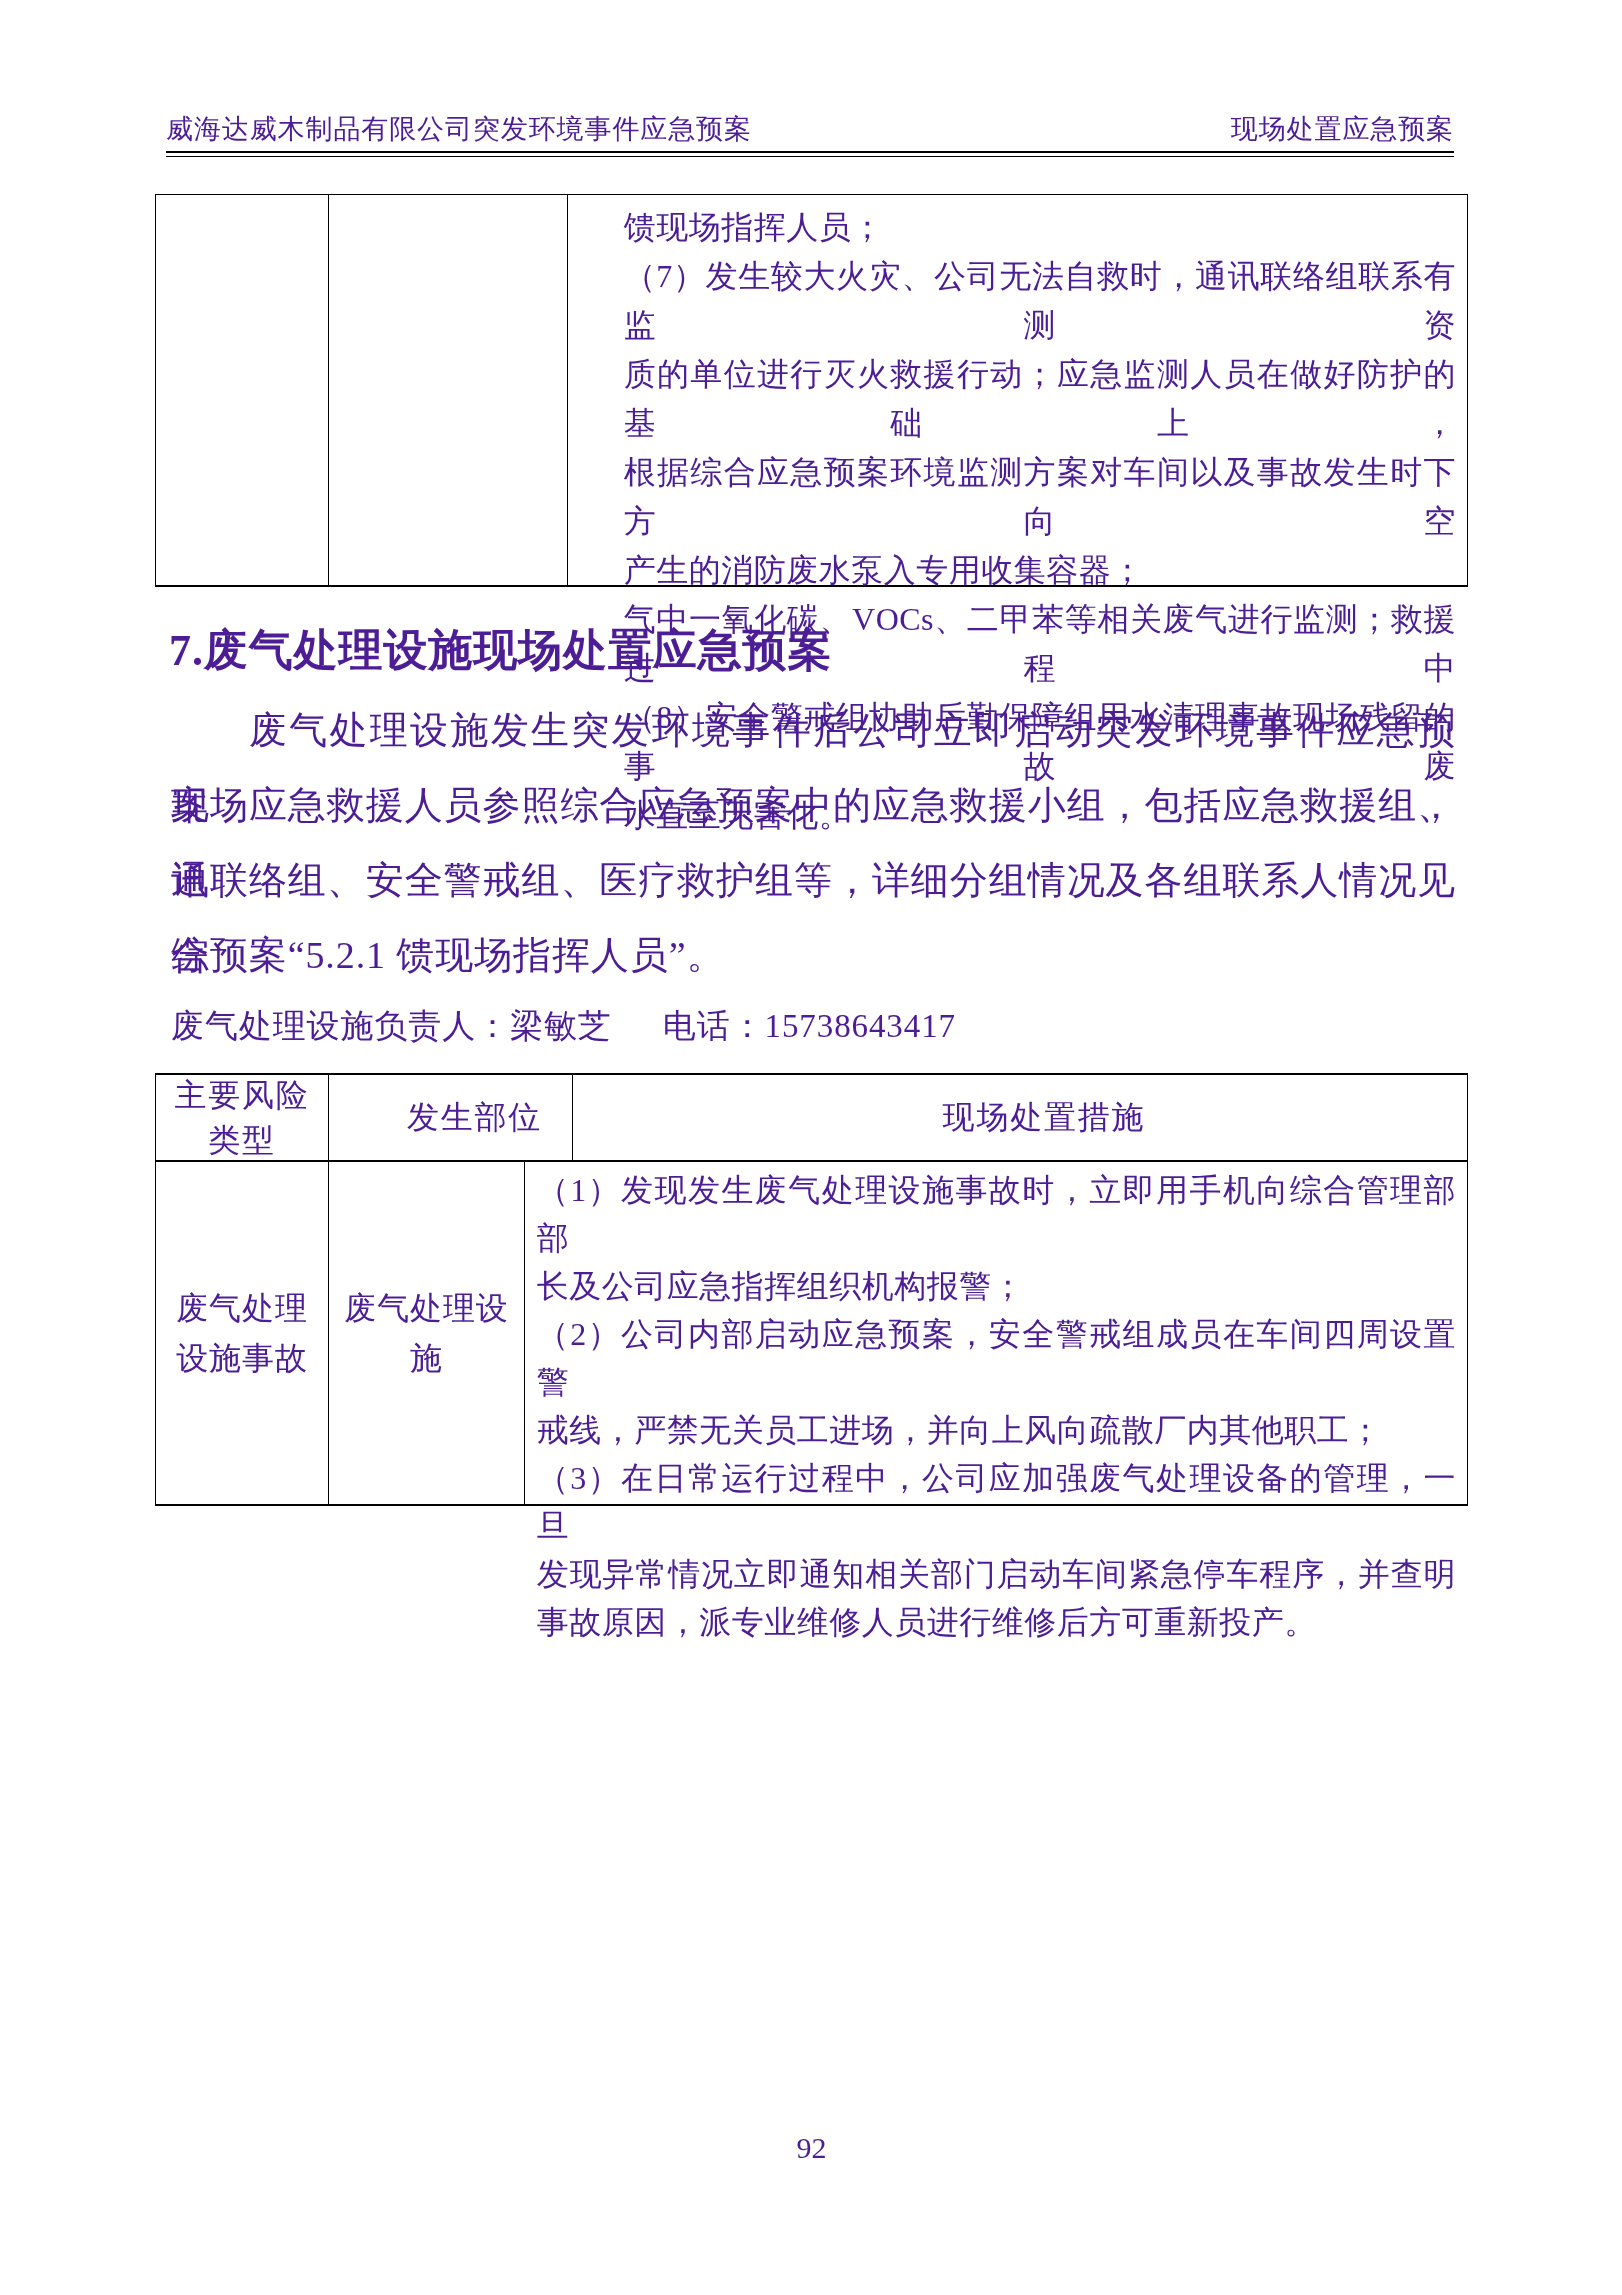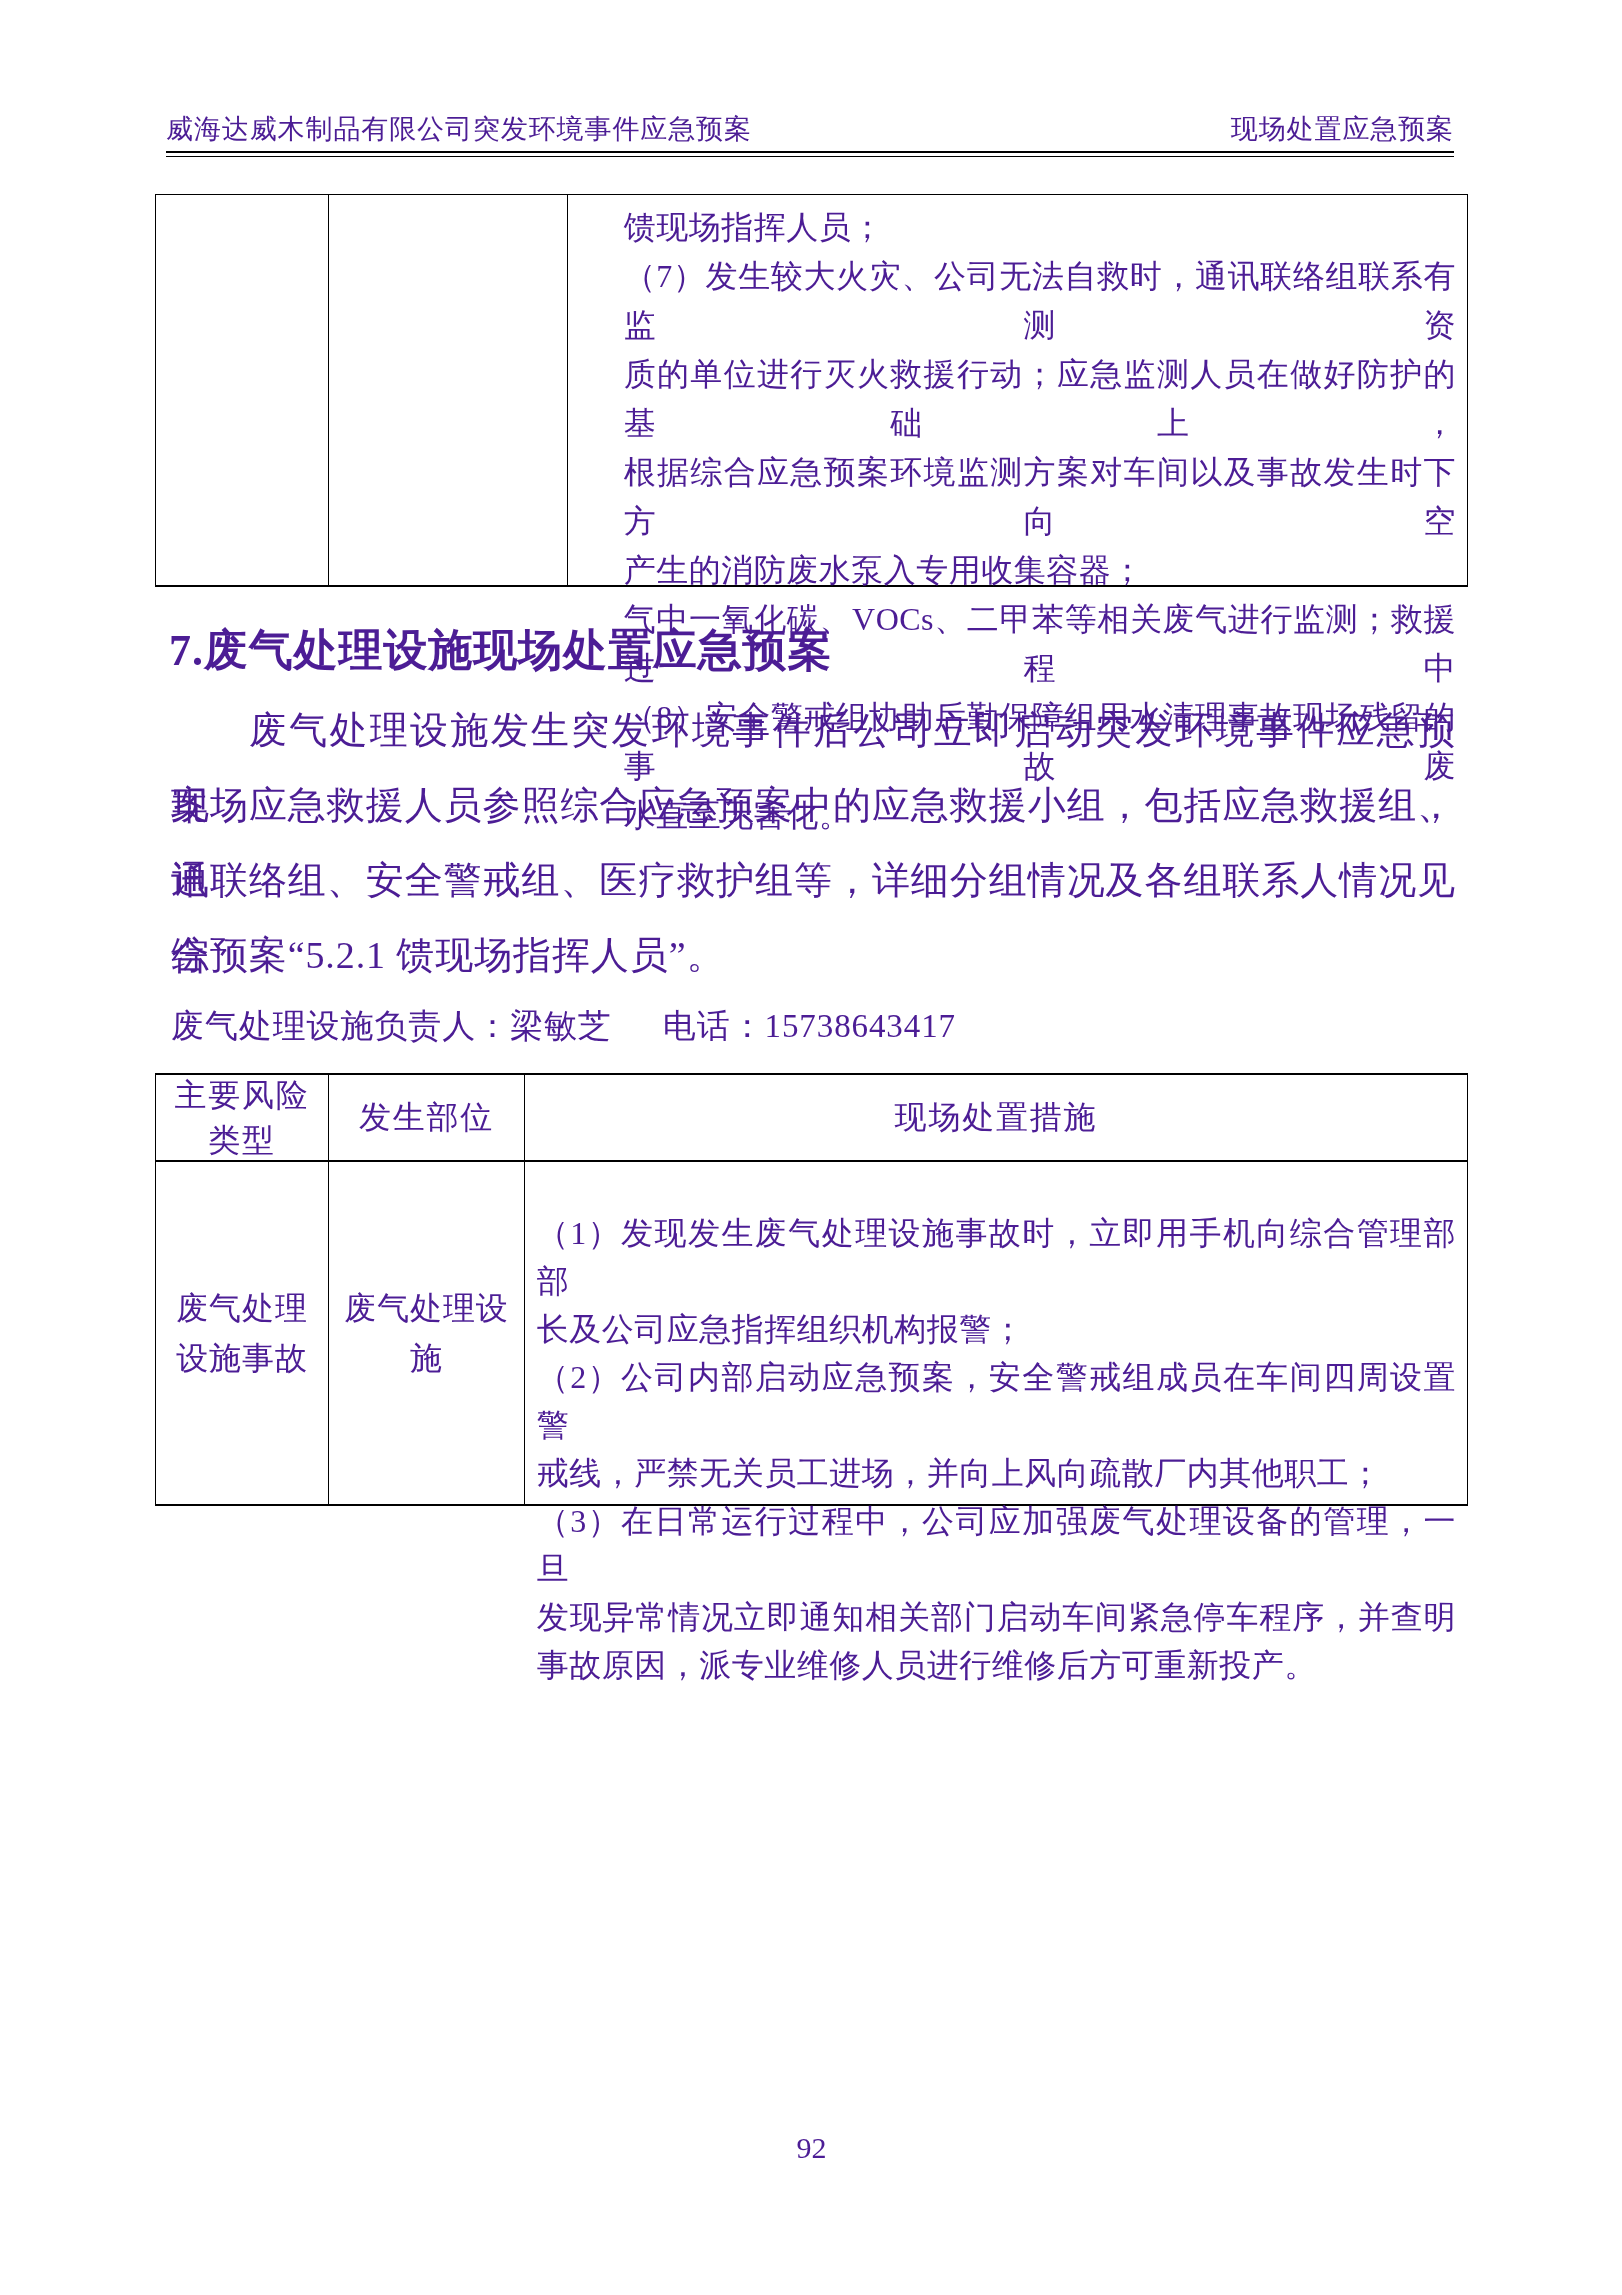--- a/index.html
+++ b/index.html
@@ -26,30 +26,30 @@
   .tbl{
     position:absolute;left:155px;width:1313px;box-sizing:border-box;
     border:1.8px solid #000;background:#fff;
   }
   .c{box-sizing:border-box;}
   .tbl-top{top:194px;height:393px;border-bottom-width:2.7px;display:flex;gap:43px;}
   .tbl-top .c1{width:173px;border-right:1.8px solid #000;}
   .tbl-top .c2{width:196px;border-right:1.8px solid #000;}
   .tbl-top .c3{flex:1;padding:8.2px 11px 0 12.7px;font-size:32px;line-height:49px;letter-spacing:0.5px;}
   .tbl-risk{top:1073px;height:433px;border-width:2.7px 1.8px 2.7px 1.8px;display:flex;flex-direction:column;}
-  .thead-row{display:flex;height:85px;border-bottom:2.7px solid #000;}
+  .thead-row{display:flex;height:85px;border-bottom:2.7px solid #000;gap:48px;}
   .tbody-row{display:flex;flex:1;min-height:0;}
   .tbl-risk .c1{width:173px;border-right:1.8px solid #000;}
   .tbl-risk .c2{width:196px;border-right:1.8px solid #000;}
   .tbl-risk .c3{flex:1;}
   .hc{display:flex;align-items:center;justify-content:center;text-align:center;
       font-size:32px;line-height:45px;letter-spacing:1.8px;white-space:pre-line;}
   .vc{display:flex;flex-direction:column;align-items:center;justify-content:center;text-align:center;
       font-size:32px;line-height:50px;letter-spacing:0.9px;white-space:pre-line;}
-  .tbody-row .c3{padding:3.6px 11px 0 11.8px;font-size:32px;line-height:48px;letter-spacing:0.5px;margin-top:43px;}
+  .tbody-row .c3{padding:3.6px 11px 0 11.8px;font-size:32px;line-height:48px;letter-spacing:0.5px;}
   .ln{min-height:48px;}
   .tbl-top .ln{min-height:49px;}
   .j{text-align:justify;text-align-last:justify;}
   
   .heading{
     position:absolute;left:169px;top:624px;margin:0;
     font-size:44px;font-weight:bold;line-height:53px;letter-spacing:0.9px;
   }
   .para{position:absolute;left:171px;top:693px;width:1285px;font-size:38px;letter-spacing:0.9px;}
   .pln{height:75px;line-height:75px;}

